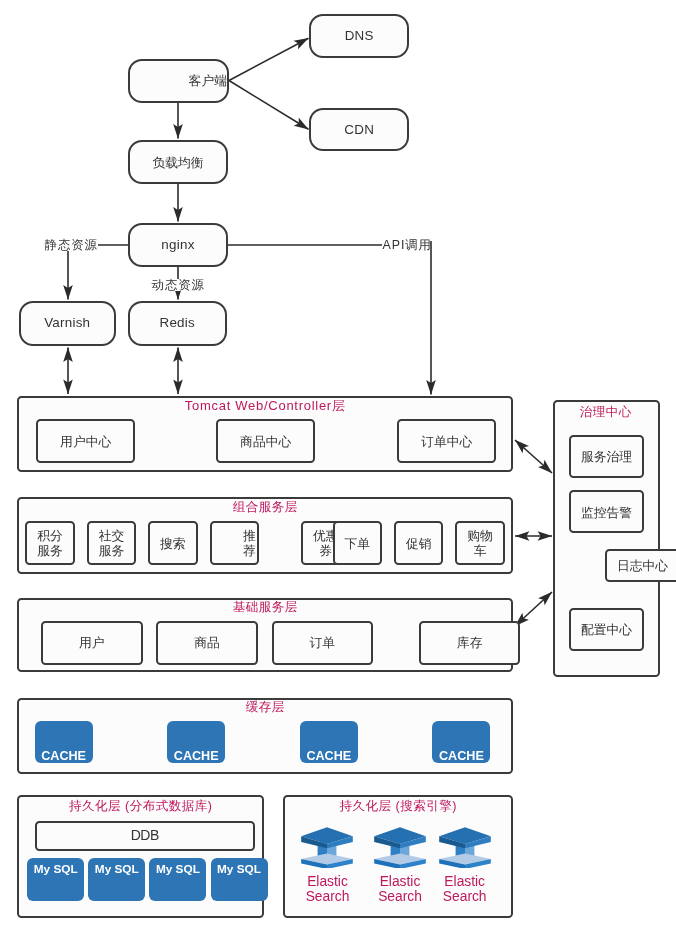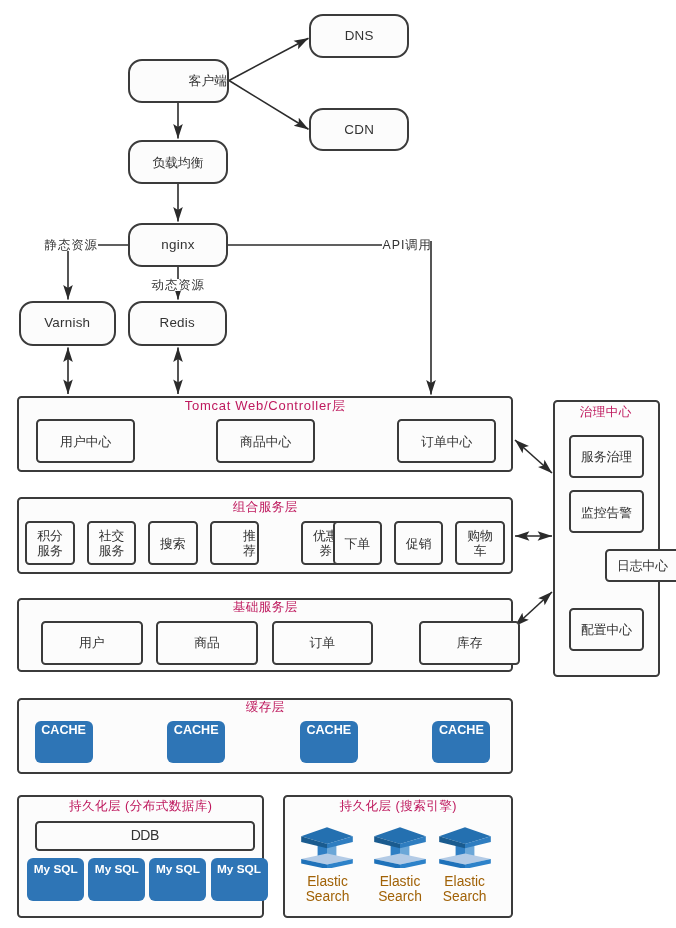--- a/index.html
+++ b/index.html
@@ -17,25 +17,25 @@
   .layer-title{position:absolute;text-align:center;font-size:12.6px;color:#be185d;
                white-space:nowrap;letter-spacing:0.42px;text-indent:0.42px;}
   .layer-title.lat{font-size:13px;letter-spacing:0.72px;}
   .cell{position:absolute;box-sizing:border-box;border:2px solid #3b3b3b;
         border-radius:4.5px;background:#fcfcfc;display:flex;align-items:center;
         justify-content:center;text-align:center;font-size:12.8px;line-height:1.22;
         overflow:hidden;padding-top:1px;}
   .bluebox{position:absolute;box-sizing:border-box;border-radius:6px;
            background:#2e75b6;color:#fff;font-weight:bold;display:flex;
            justify-content:center;font-size:11.8px;}
-  .bluebox.cache{font-size:12.6px;}
+  .bluebox.cache{font-size:12.6px;align-items:flex-end;}
   .edgelabel{position:absolute;font-size:12.4px;color:#333;white-space:nowrap;
              background:#fff;line-height:1;letter-spacing:0.9px;}
   .estext{position:absolute;text-align:center;font-size:13.8px;line-height:15px;
-          color:#a16207;}
+          color:#be185d;}
 </style>
 </head>
 <body>
 
 <div id="stage">
 
   <svg id="wires" viewBox="0 0 676 928" width="676" height="928">
     <defs>
       <marker id="ah" markerWidth="16" markerHeight="11" refX="14.6" refY="5.1" orient="auto" markerUnits="userSpaceOnUse">
         <path d="M0.2,0.3 L14.8,5.1 L0.2,9.9 L3.2,5.1 Z" fill="#2b2b2b"></path>

